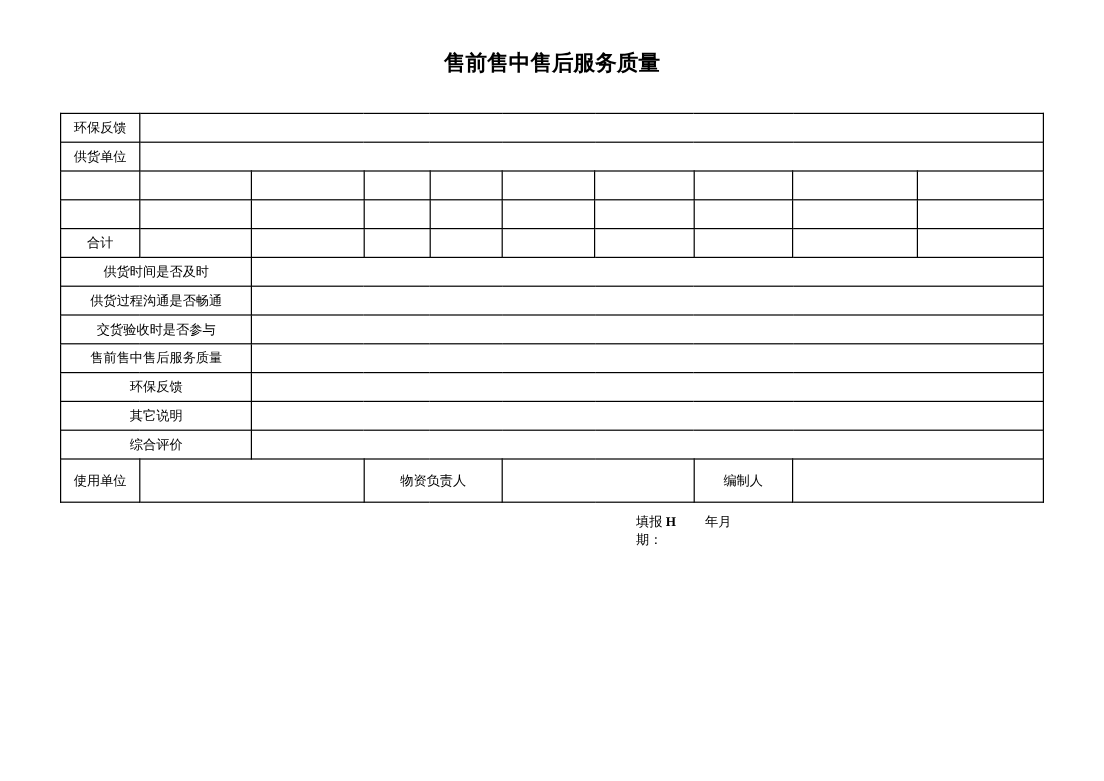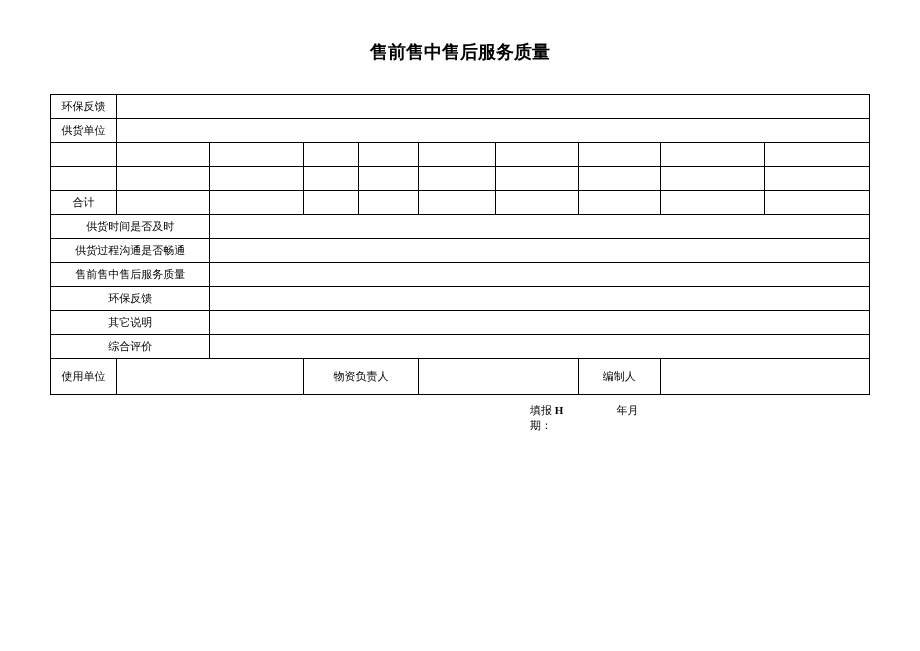--- a/index.html
+++ b/index.html
@@ -30,21 +30,21 @@
       font-size: 11px;
     }
     .footer-row td { height: 36px; }
     .date-line {
       margin-top: 8px;
       font-size: 11px;
       padding-left: 480px;
     }
     .date-line span { display: inline-block; }
     .date-h { width: 30px; font-weight: bold; }
-    .date-ym { width: 80px; text-align: center; }
+    .date-ym { width: 80px; }
   </style>
 </head>
 <body>
 
 <div class="title">售前售中售后服务质量</div>
 
 <table>
   <colgroup>
     <col style="width:60px">
     <col style="width:85px">
@@ -104,20 +104,24 @@
   </tr>
   <tr>
     <td colspan="2">供货时间是否及时</td>
     <td colspan="8"></td>
   </tr>
   <tr>
     <td colspan="2">供货过程沟通是否畅通</td>
     <td colspan="8"></td>
   </tr>
   <tr>
+    <td colspan="2">交货验收时是否参与</td>
+    <td colspan="8"></td>
+  </tr>
+  <tr>
     <td colspan="2">售前售中售后服务质量</td>
     <td colspan="8"></td>
   </tr>
   <tr>
     <td colspan="2">环保反馈</td>
     <td colspan="8"></td>
   </tr>
   <tr>
     <td colspan="2">其它说明</td>
     <td colspan="8"></td>

